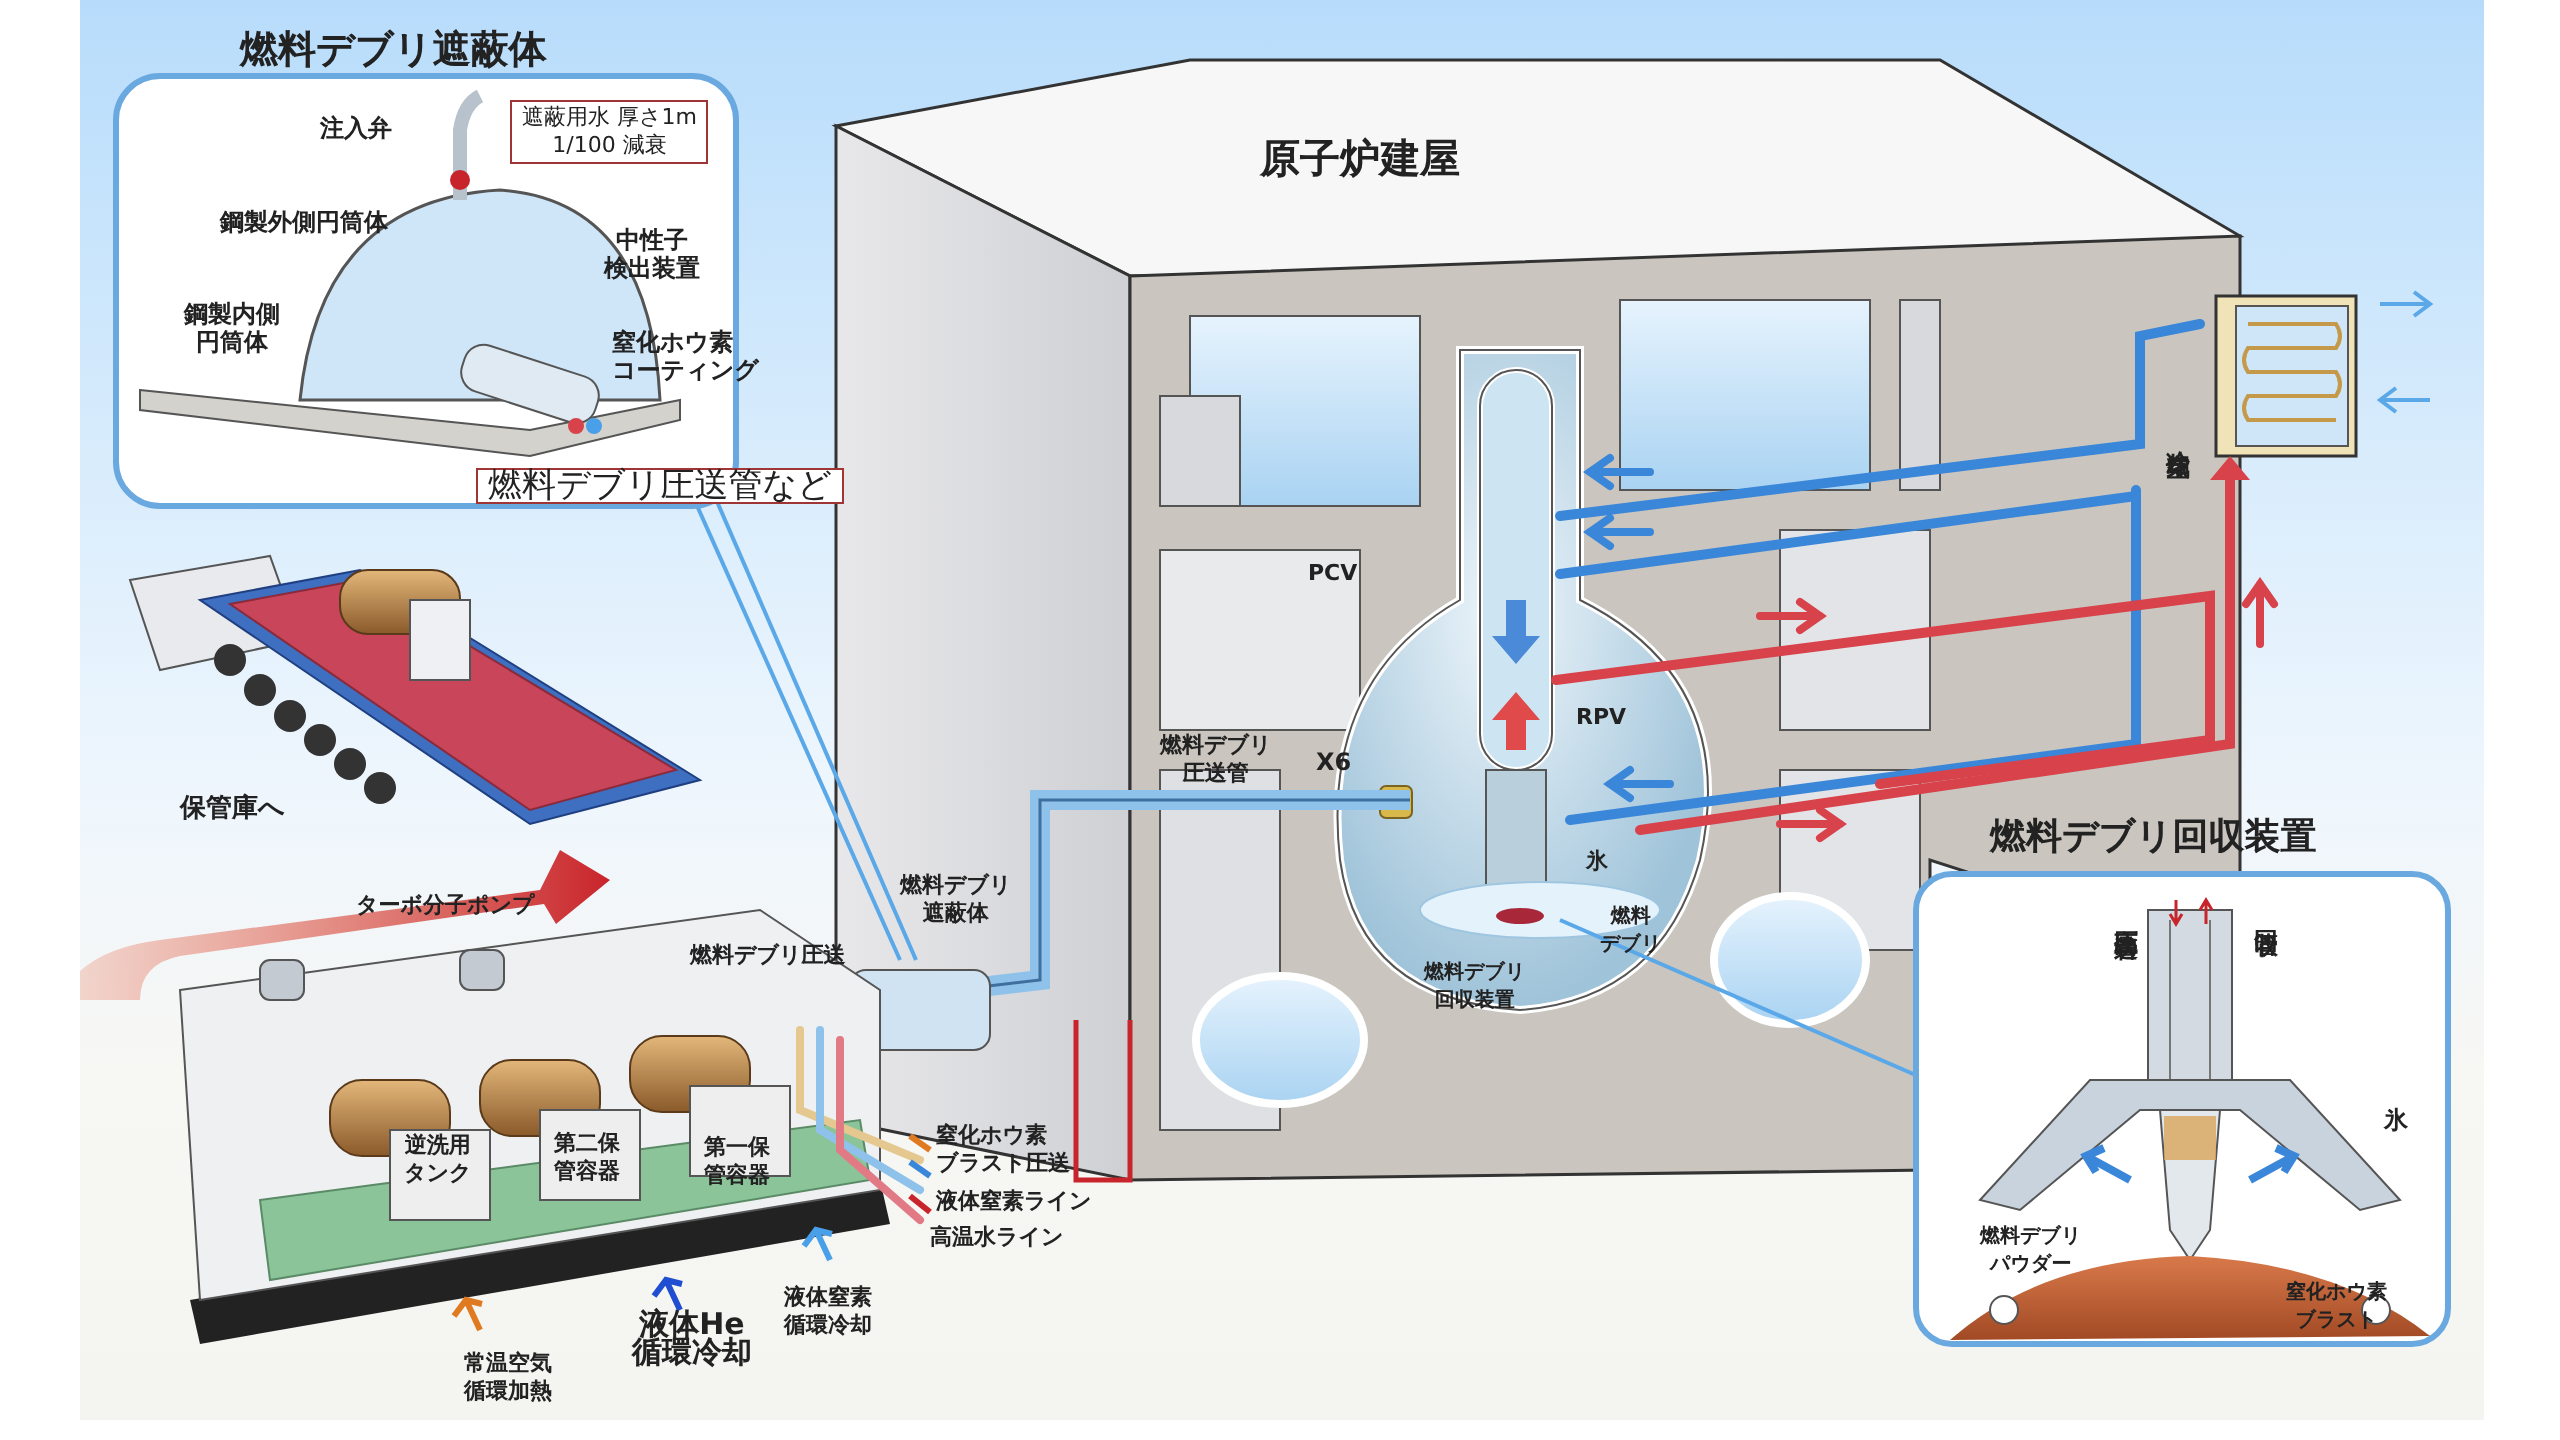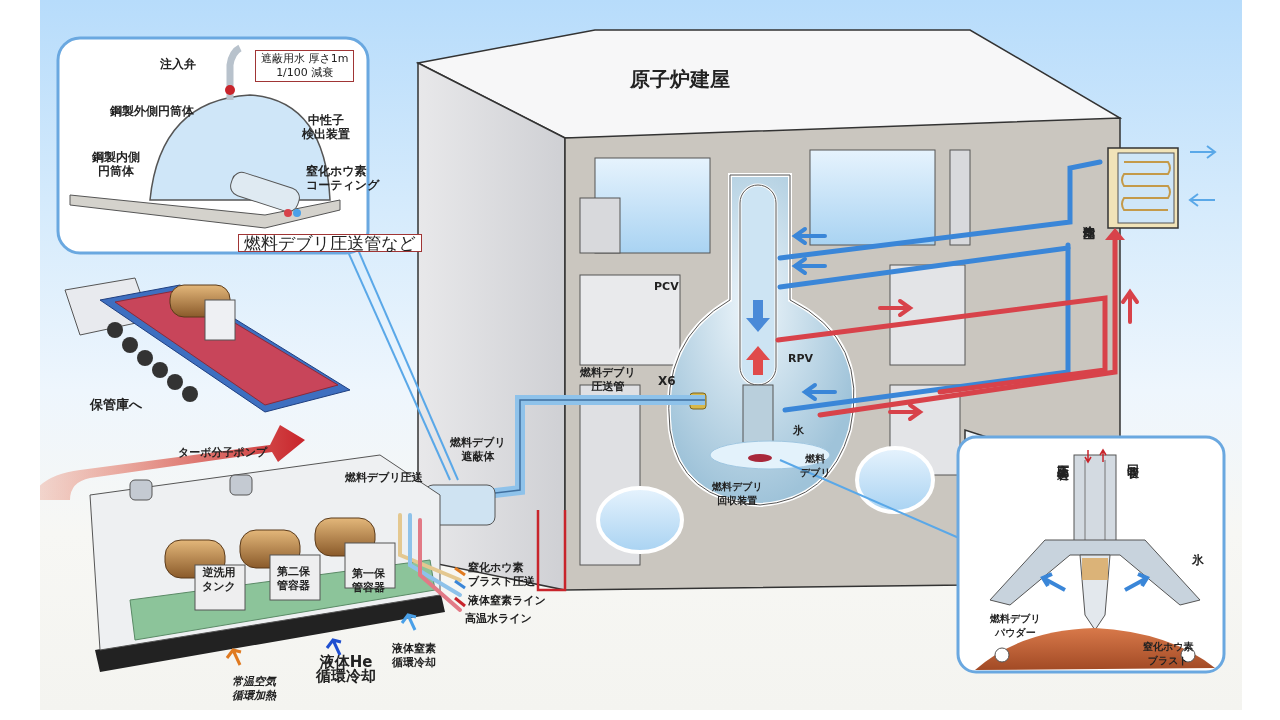--- a/index.html
+++ b/index.html
@@ -195,20 +195,21 @@
       <path d="M935,670 Q980,630 1055,628 Q1130,632 1175,668 Z" fill="url(#gDebris)"></path>
       <path d="M1063,462 L1063,450 M1060,455 L1063,450 L1066,455" stroke="#c8242b" stroke-width="1.5" fill="none"></path>
       <path d="M1048,450 L1048,462 M1045,457 L1048,462 L1051,457" stroke="#c8242b" stroke-width="1.5" fill="none"></path>
       <path d="M1025,590 L1003,578 M1008,586 L1003,578 L1012,574" stroke="#3a86d8" stroke-width="4" fill="none"></path>
       <path d="M1085,590 L1107,578 M1102,586 L1107,578 L1098,574" stroke="#3a86d8" stroke-width="4" fill="none"></path>
       <circle cx="962" cy="655" r="7" fill="#fff" stroke="#555"></circle>
       <circle cx="1148" cy="655" r="7" fill="#fff" stroke="#555"></circle>
     </g>
   </svg>
 
+  <div class="title" style="left:80px; top:12px;">燃料デブリ遮蔽体</div>
   <div class="lbl" style="left:120px; top:57px;">注入弁</div>
   <div class="lbl ctr boxed" style="left:215px; top:50px; font-size:11px;">
     <div>遮蔽用水 厚さ1m</div>
     <div>1/100 減衰</div>
   </div>
   <div class="lbl" style="left:26px; top:104px;margin-left:44px;">鋼製外側円筒体</div>
   <div class="lbl ctr" style="left:262px; top:113px;">
     <div>中性子</div>
     <div>検出装置</div>
   </div>
@@ -231,21 +232,21 @@
     <div>タンク</div>
   </div>
   <div class="lbl ctr" style="left:237px; top:565px; font-size:11px;">
     <div>第二保</div>
     <div>管容器</div>
   </div>
   <div class="lbl ctr" style="left:312px; top:567px; font-size:11px;">
     <div>第一保</div>
     <div>管容器</div>
   </div>
-  <div class="lbl ctr" style="left:192px; top:675px; font-size:11px;font-style:italic;">
+  <div class="lbl ctr" style="left:192px; top:675px; font-size:11px;">
     <div>常温空気</div>
     <div>循環加熱</div>
   </div>
   <div class="lbl ctr" style="left:276px; top:655px; font-size:15px;">
     <div>液体He</div>
     <div>循環冷却</div>
   </div>
   <div class="lbl ctr" style="left:352px; top:642px; font-size:11px;">
     <div>液体窒素</div>
     <div>循環冷却</div>
@@ -275,20 +276,21 @@
     <div>燃料</div>
     <div>デブリ</div>
   </div>
   <div class="lbl ctr" style="left:672px; top:480px; font-size:10px;">
     <div>燃料デブリ</div>
     <div>回収装置</div>
   </div>
 
   <div class="lbl vert" style="left:1042px; top:215px; font-size:12px;">冷却空気</div>
 
+  <div class="title" style="left:955px; top:406px; font-size:18px;">燃料デブリ回収装置</div>
   <div class="lbl vert" style="left:1016px; top:455px; font-size:12px;">高圧圧送管</div>
   <div class="lbl vert" style="left:1086px; top:455px; font-size:12px;">回収管</div>
   <div class="lbl" style="left:1152px; top:553px; font-size:12px;">氷</div>
   <div class="lbl ctr" style="left:950px; top:612px; font-size:10px;">
     <div>燃料デブリ</div>
     <div>パウダー</div>
   </div>
   <div class="lbl ctr" style="left:1103px; top:640px; font-size:10px;">
     <div>窒化ホウ素</div>
     <div>ブラスト</div>

